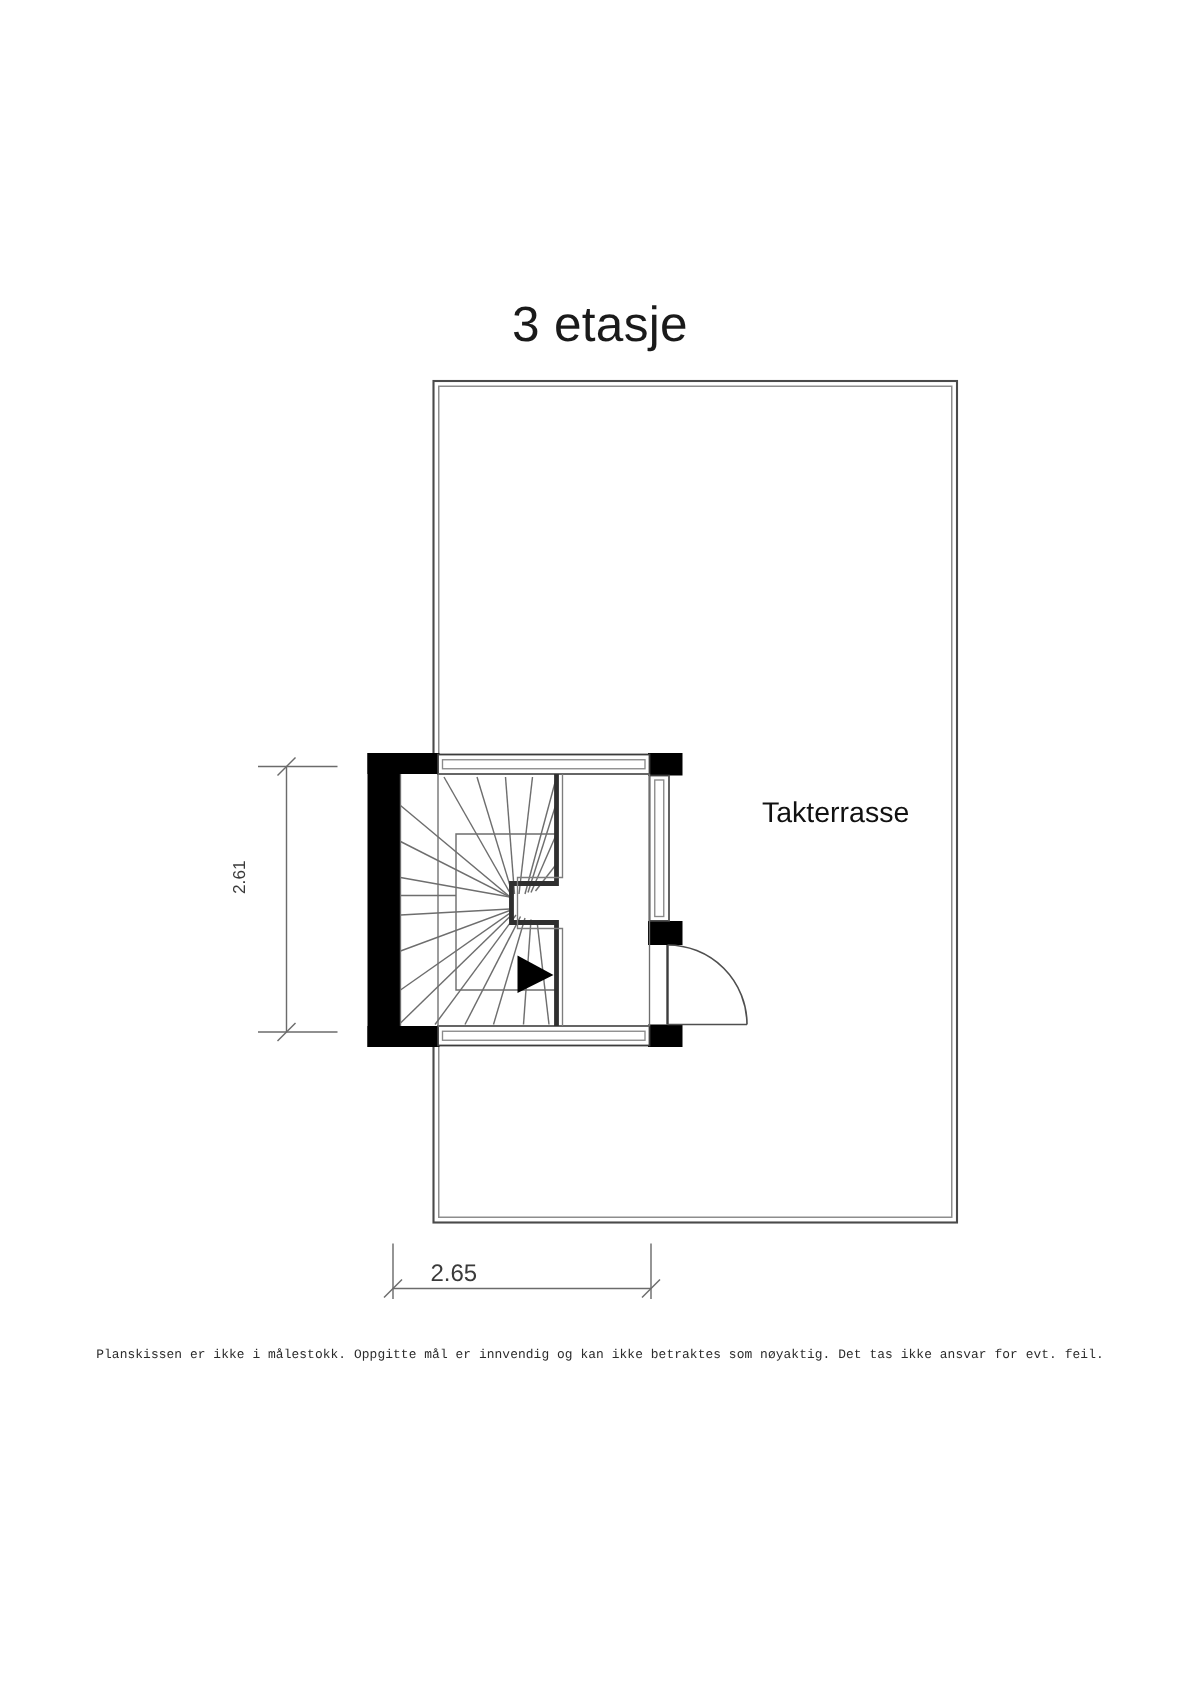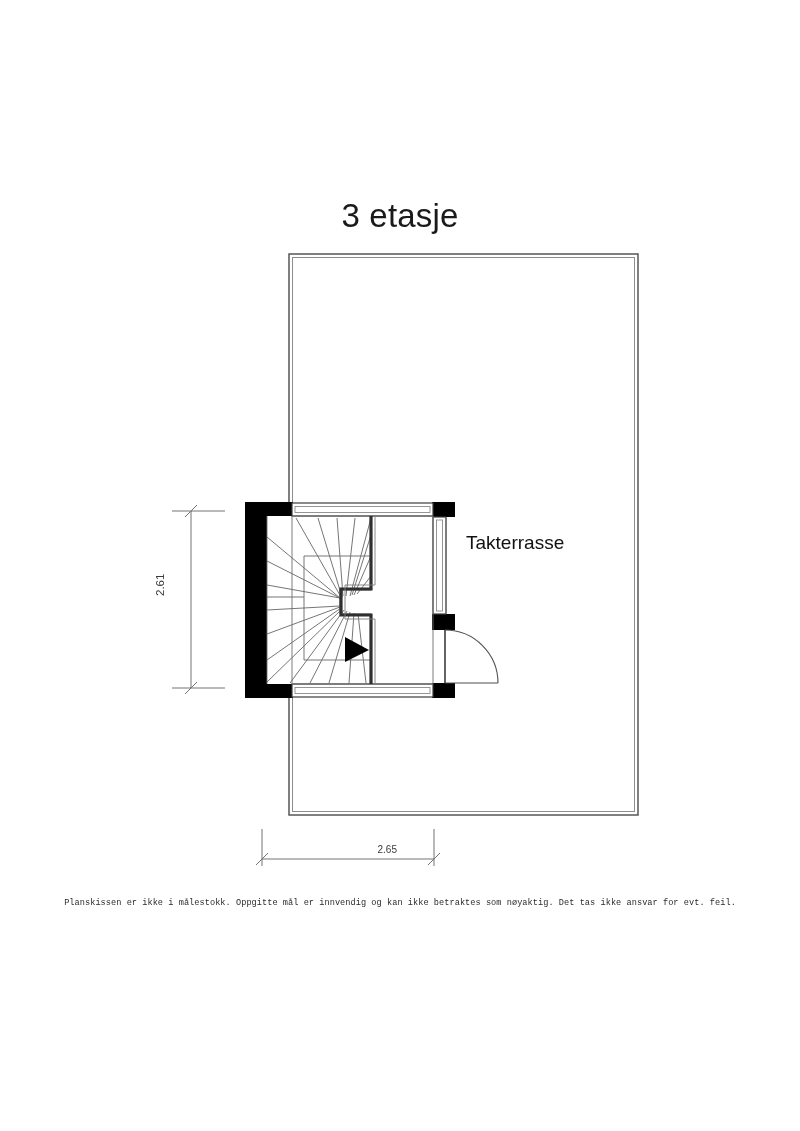--- a/index.html
+++ b/index.html
@@ -26,21 +26,21 @@
     width: 800px;
     text-align: center;
     font-size: 33px;
     font-weight: 400;
     letter-spacing: 0.2px;
     color: #1a1a1a;
     line-height: 40px;
   }
   #terrace-label {
     position: absolute;
-    left: 466px;
+    left: 508px;
     top: 531px;
     font-size: 19px;
     font-weight: 400;
     color: #111111;
     white-space: nowrap;
     line-height: 24px;
     text-align: center;
   }
   #dim-v-label {
     position: absolute;
@@ -53,22 +53,22 @@
     transform-origin: 11px 11px;
     text-align: center;
     white-space: nowrap;
     line-height: 14px;
   }
   #dim-h-label {
     position: absolute;
     left: 287px;
     top: 843px;
     width: 110px;
-    text-align: right;
-    font-size: 10px;
+    text-align: left;
+    font-size: 16px;
     color: #3a3a3a;
     line-height: 14px;
   }
   #disclaimer {
     position: absolute;
     left: 0;
     top: 897px;
     width: 800px;
     text-align: center;
     font-size: 8.6px;

